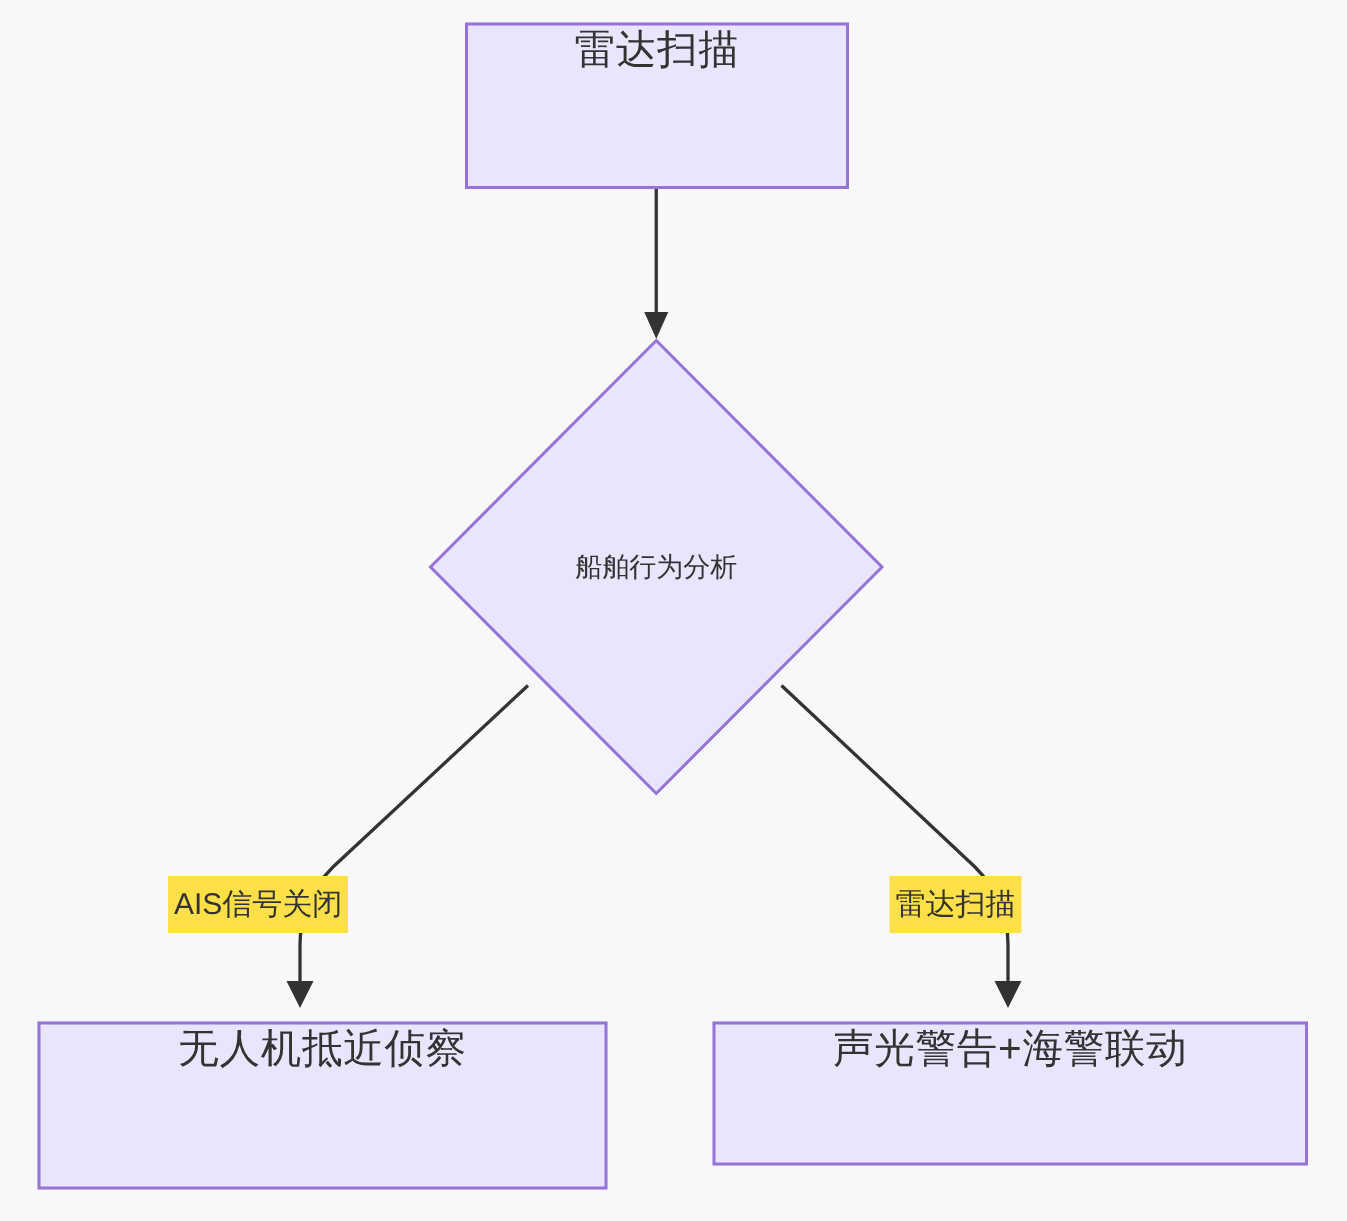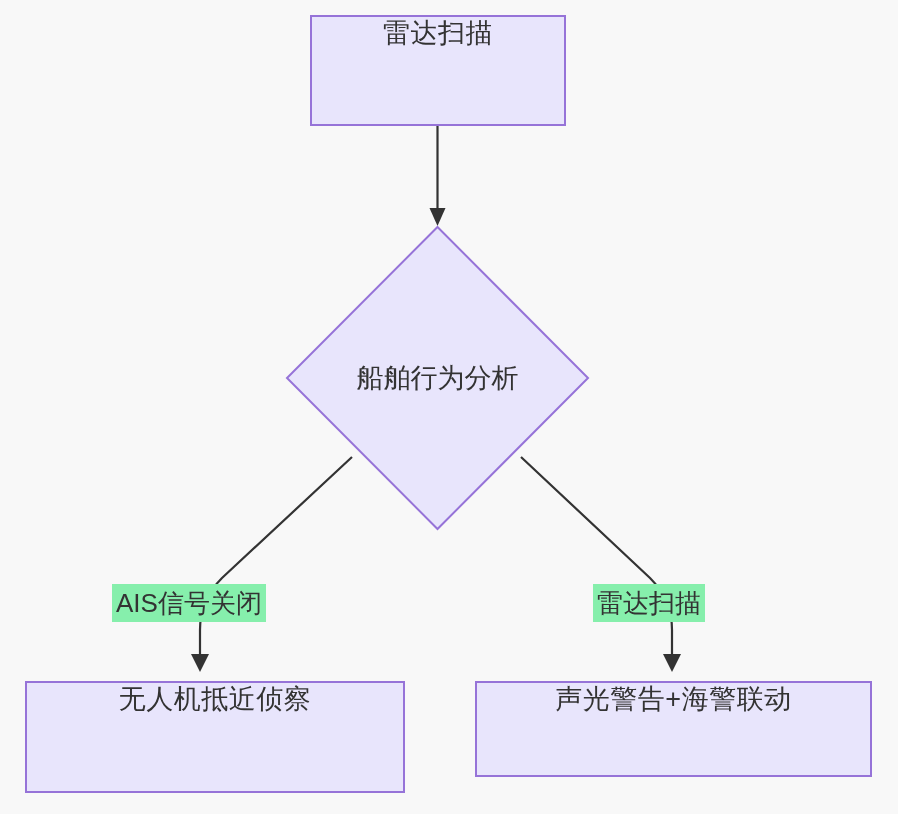--- a/index.html
+++ b/index.html
@@ -95,29 +95,29 @@
   }
   .decision-text {
     position: absolute;
     left: 0;
     top: 0;
     width: 305px;
     height: 306px;
     display: flex;
     align-items: center;
     justify-content: center;
-    font-size: 27px;
+    font-size: 18px;
     color: #333333;
     white-space: nowrap;
   }
   .edge-label {
     position: absolute;
-    background: #86efac;
+    background: #fde047;
     color: #333333;
-    font-size: 26px;
+    font-size: 20px;
     line-height: 38px;
     padding: 0 4px;
     white-space: nowrap;
   }
   #edge-label-ais {
     left: 112px;
     top: 584px;
   }
   #edge-label-draft {
     left: 593px;

